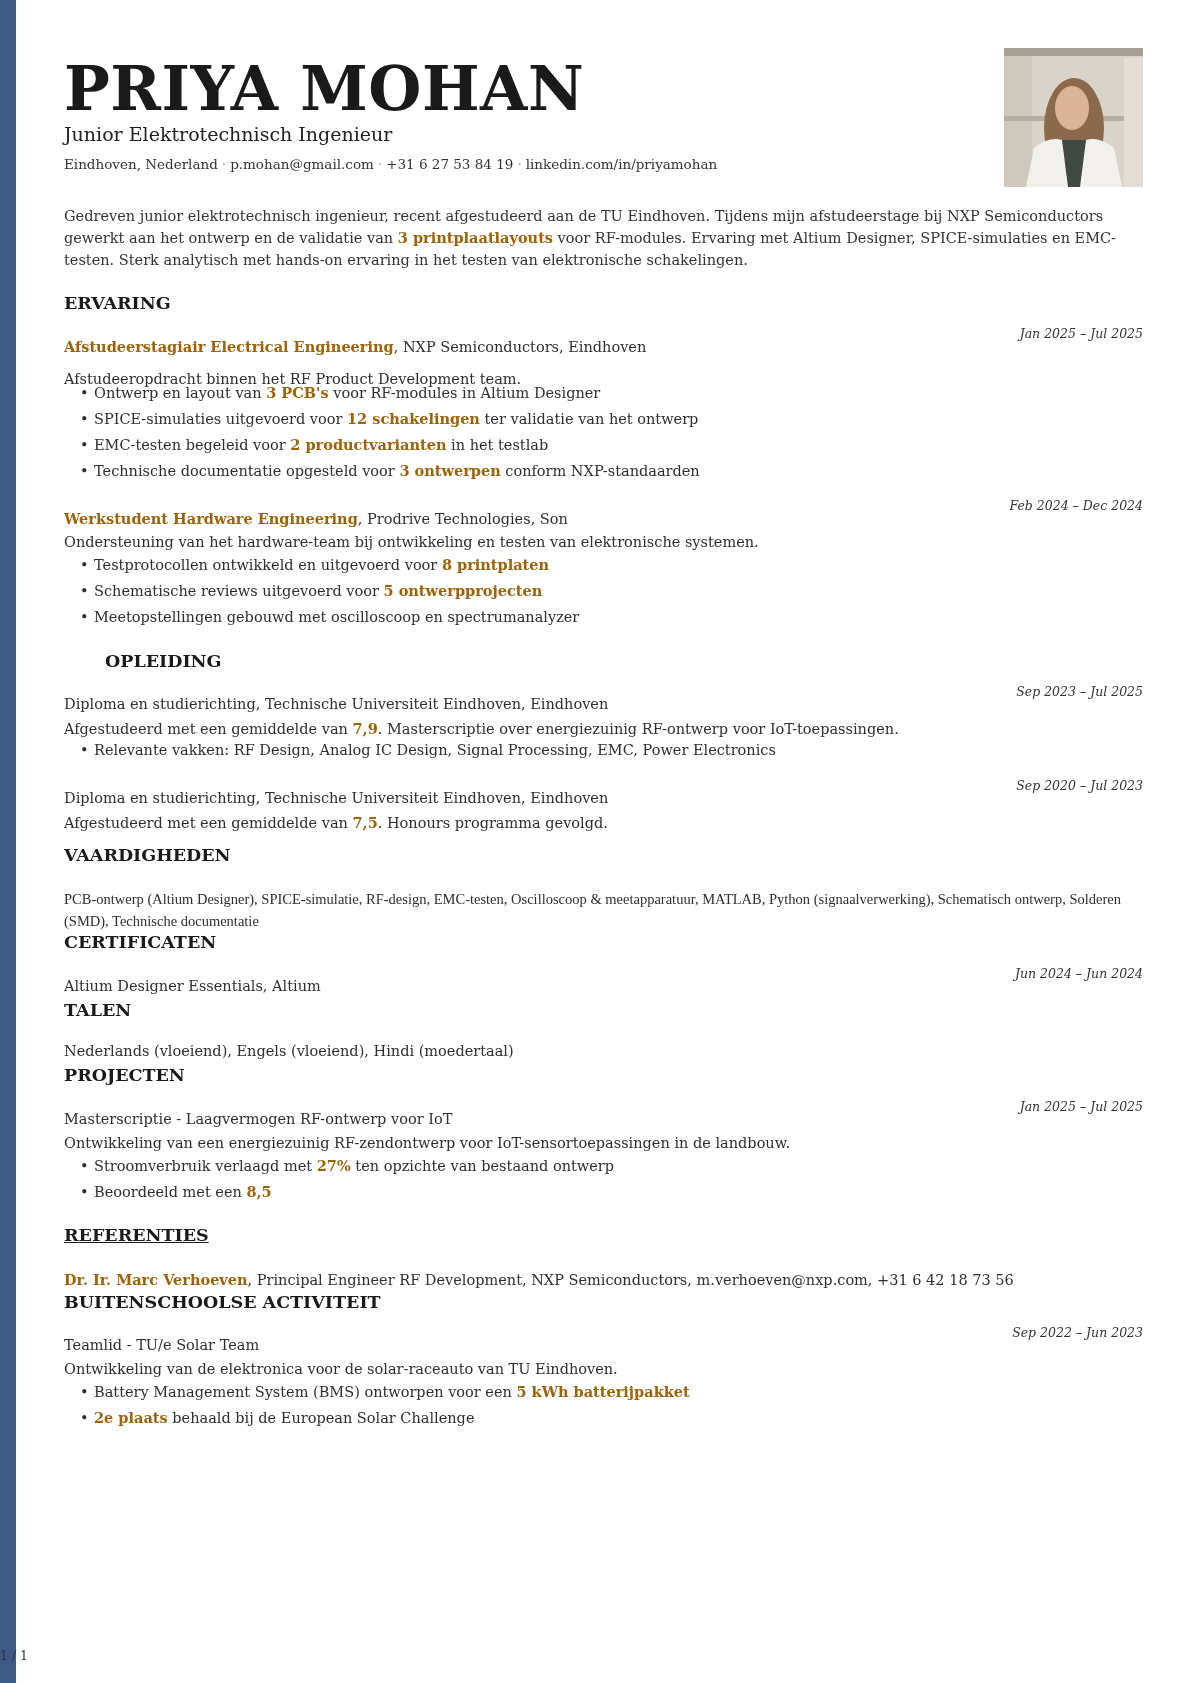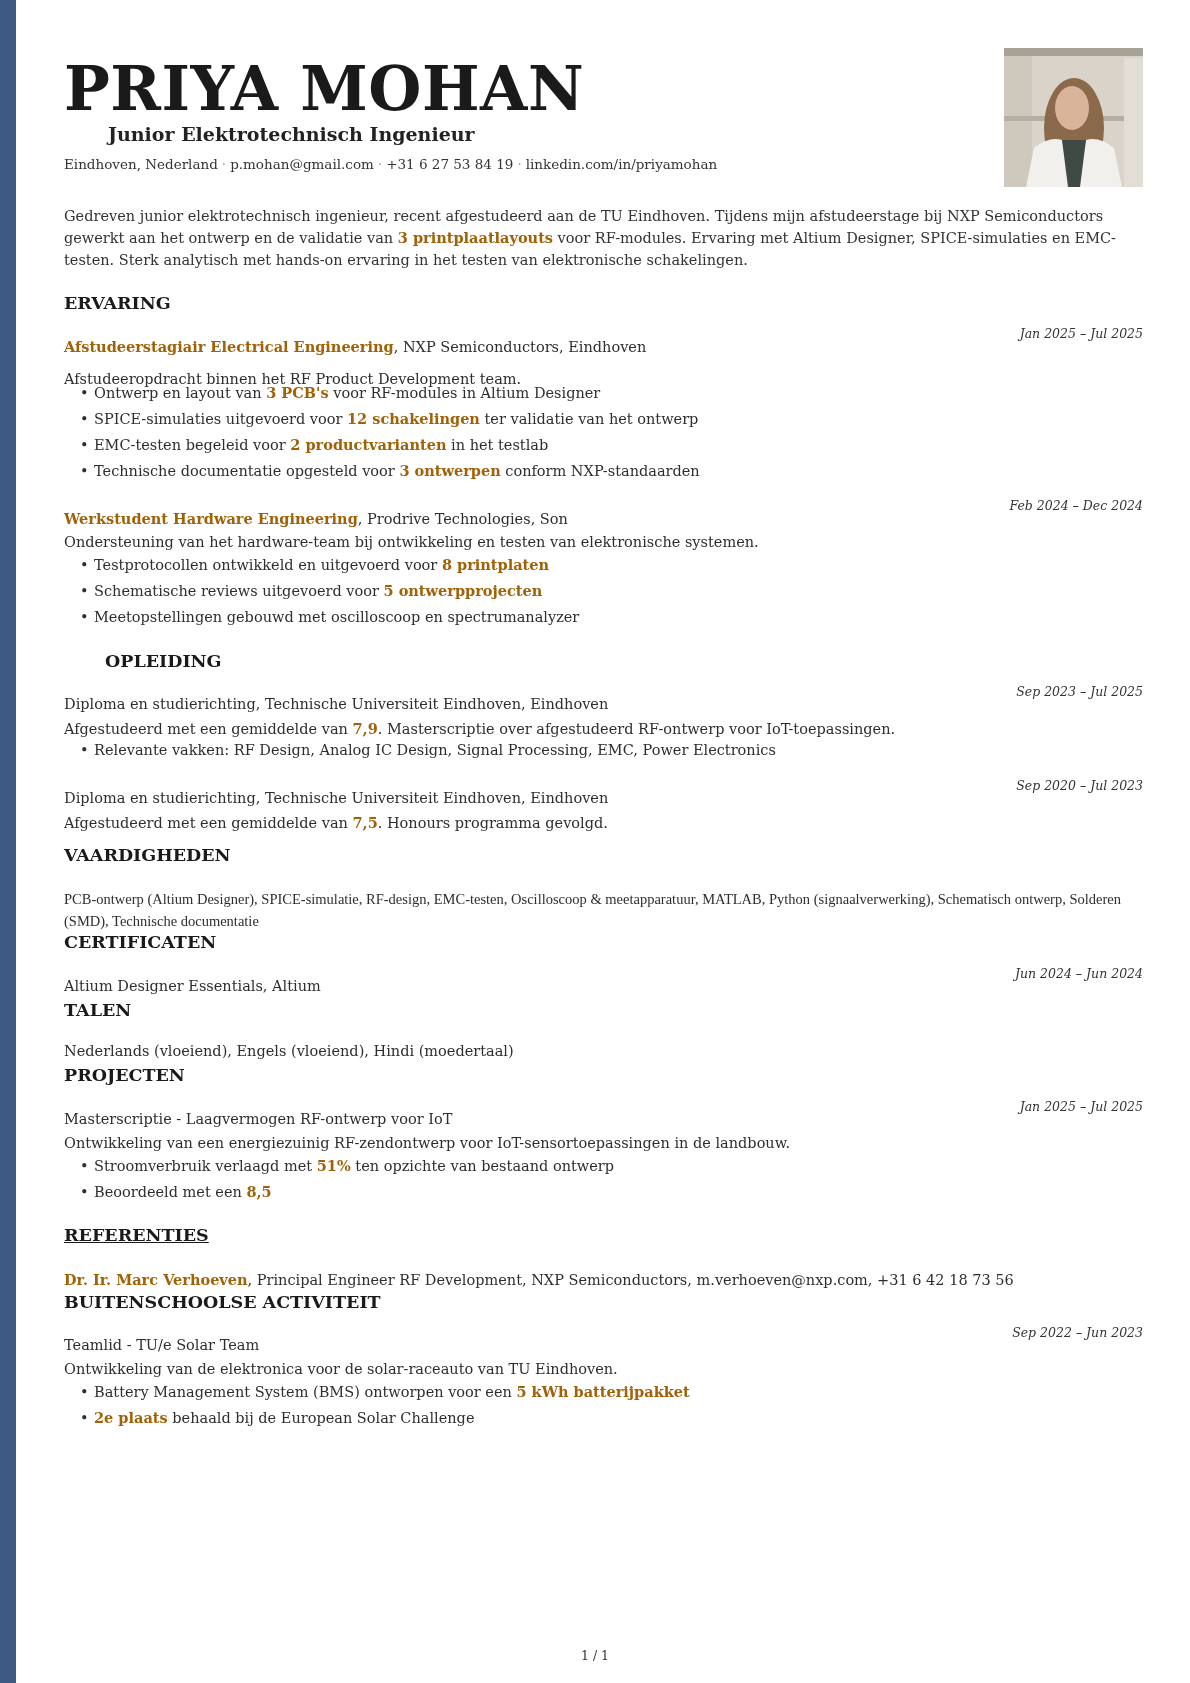--- a/index.html
+++ b/index.html
@@ -1,33 +1,33 @@
 <!DOCTYPE html>
 <html><head>
 <meta charset="utf-8">
 <style>
   * { box-sizing: border-box; margin: 0; padding: 0; }
   html, body { width: 1190px; height: 1683px; background: #ffffff; overflow: hidden; }
   body { position: relative; font-family: "DejaVu Serif", serif; color: #2a2a2a; }
   .side-bar { position: absolute; left: 0; top: 0; width: 16px; height: 1683px; background: #3d5a85; }
   .page { position: absolute; left: 64px; top: 0; width: 1079px; }
   .name { position: absolute; left: 0; top: 54px; font-size: 61px; font-weight: bold; color: #1a1a1a; letter-spacing: 0.5px; line-height: 70px; white-space: nowrap; }
-  .job-title { position: absolute; left: 0; top: 123px; font-size: 19px; font-weight: bold; color: #222; white-space: nowrap; margin-left: 44px; }
+  .job-title { position: absolute; left: 0; top: 123px; font-size: 19px; font-weight: normal; color: #222; white-space: nowrap; }
   .contact { position: absolute; left: 0; top: 156px; font-size: 13.5px; color: #333; white-space: nowrap; }
   .contact .sep { color: #999; margin: 0 4px; }
   .photo { position: absolute; left: 940px; top: 48px; width: 139px; height: 139px; overflow: hidden; background: #d8d2c8; }
   .summary { position: absolute; left: 0; top: 205px; width: 1079px; font-size: 14.5px; line-height: 22px; color: #333; }
   .section-title { position: absolute; left: 0; font-size: 17.5px; font-weight: bold; color: #1a1a1a; white-space: nowrap; }
   .line { position: absolute; left: 0; font-size: 14.5px; color: #2e2e2e; white-space: nowrap; margin-top: 12px; }
   .date { position: absolute; right: 0; font-size: 12.5px; font-style: italic; color: #333; white-space: nowrap; text-align: right; }
   .bullet { position: absolute; left: 16px; font-size: 14.5px; color: #2e2e2e; white-space: nowrap; }
   .bullet::before { content: "•"; display: inline-block; width: 14px; margin-right: 0px; }
   b { font-weight: bold; color: #a16207; }
   .wrap { white-space: normal; width: 1079px; line-height: 22px; }
-  .footer { position: absolute; left: 0; top: 1648px; width: 1190px; text-align: center; font-size: 12.5px; color: #333; }
+  .footer { position: absolute; left: 0; top: 1648px; width: 1190px; text-align: left; font-size: 12.5px; color: #333; }
 </style>
 </head>
 <body>
 
 <div class="side-bar"></div>
 
 <div class="page">
 
   <div class="name">PRIYA MOHAN</div>
   <div class="job-title">Junior Elektrotechnisch Ingenieur</div>
@@ -64,42 +64,42 @@
   <div class="line" style="top:498px;"><b>Werkstudent Hardware Engineering</b><span>, Prodrive Technologies, Son</span></div>
   <div class="date" style="top:498px;text-align:right;">Feb 2024 – Dec 2024</div>
   <div class="line" style="top:522px;">Ondersteuning van het hardware-team bij ontwikkeling en testen van elektronische systemen.</div>
   <div class="bullet" style="top:556px;"><span>Testprotocollen ontwikkeld en uitgevoerd voor </span><b>8 printplaten</b><span></span></div>
   <div class="bullet" style="top:582px;"><span>Schematische reviews uitgevoerd voor </span><b>5 ontwerpprojecten</b><span></span></div>
   <div class="bullet" style="top:608px;"><span>Meetopstellingen gebouwd met oscilloscoop en spectrumanalyzer</span><b></b><span></span></div>
 
   <div class="section-title" style="top:651px;margin-left:41px;">OPLEIDING</div>
   <div class="line" style="top:684px;">Diploma en studierichting, Technische Universiteit Eindhoven, Eindhoven</div>
   <div class="date" style="top:684px;">Sep 2023 – Jul 2025</div>
-  <div class="line" style="top:708px;"><span>Afgestudeerd met een gemiddelde van </span><b>7,9</b><span>. Masterscriptie over afgestudeerd RF-ontwerp voor IoT-toepassingen.</span></div>
+  <div class="line" style="top:708px;"><span>Afgestudeerd met een gemiddelde van </span><b>7,9</b><span>. Masterscriptie over energiezuinig RF-ontwerp voor IoT-toepassingen.</span></div>
   <div class="bullet" style="top:742px;">Relevante vakken: RF Design, Analog IC Design, Signal Processing, EMC, Power Electronics</div>
 
   <div class="line" style="top:778px;">Diploma en studierichting, Technische Universiteit Eindhoven, Eindhoven</div>
   <div class="date" style="top:778px;">Sep 2020 – Jul 2023</div>
   <div class="line" style="top:802px;"><span>Afgestudeerd met een gemiddelde van </span><b>7,5</b><span>. Honours programma gevolgd.</span></div>
 
   <div class="section-title" style="top:845px;">VAARDIGHEDEN</div>
   <div class="line wrap" style="top:876px;font-family:Liberation Serif, serif;">PCB-ontwerp (Altium Designer), SPICE-simulatie, RF-design, EMC-testen, Oscilloscoop &amp; meetapparatuur, MATLAB, Python (signaalverwerking), Schematisch ontwerp, Solderen (SMD), Technische documentatie</div>
 
   <div class="section-title" style="top:932px;">CERTIFICATEN</div>
   <div class="line" style="top:966px;">Altium Designer Essentials, Altium</div>
   <div class="date" style="top:966px;">Jun 2024 – Jun 2024</div>
 
   <div class="section-title" style="top:1000px;">TALEN</div>
   <div class="line" style="top:1031px;">Nederlands (vloeiend), Engels (vloeiend), Hindi (moedertaal)</div>
 
   <div class="section-title" style="top:1065px;">PROJECTEN</div>
   <div class="line" style="top:1099px;">Masterscriptie - Laagvermogen RF-ontwerp voor IoT</div>
   <div class="date" style="top:1099px;">Jan 2025 – Jul 2025</div>
   <div class="line" style="top:1123px;">Ontwikkeling van een energiezuinig RF-zendontwerp voor IoT-sensortoepassingen in de landbouw.</div>
-  <div class="bullet" style="top:1157px;"><span>Stroomverbruik verlaagd met </span><b>51%</b><span> ten opzichte van bestaand ontwerp</span></div>
+  <div class="bullet" style="top:1157px;"><span>Stroomverbruik verlaagd met </span><b>27%</b><span> ten opzichte van bestaand ontwerp</span></div>
   <div class="bullet" style="top:1183px;"><span>Beoordeeld met een </span><b>8,5</b><span></span></div>
 
   <div class="section-title" style="top:1225px;text-decoration:underline;">REFERENTIES</div>
   <div class="line" style="top:1259px;"><b>Dr. Ir. Marc Verhoeven</b><span>, Principal Engineer RF Development, NXP Semiconductors, m.verhoeven@nxp.com, +31 6 42 18 73 56</span></div>
 
   <div class="section-title" style="top:1292px;">BUITENSCHOOLSE ACTIVITEIT</div>
   <div class="line" style="top:1325px;">Teamlid - TU/e Solar Team</div>
   <div class="date" style="top:1325px;">Sep 2022 – Jun 2023</div>
   <div class="line" style="top:1349px;text-align:center;">Ontwikkeling van de elektronica voor de solar-raceauto van TU Eindhoven.</div>
   <div class="bullet" style="top:1383px;"><span>Battery Management System (BMS) ontworpen voor een </span><b>5 kWh batterijpakket</b><span></span></div>

